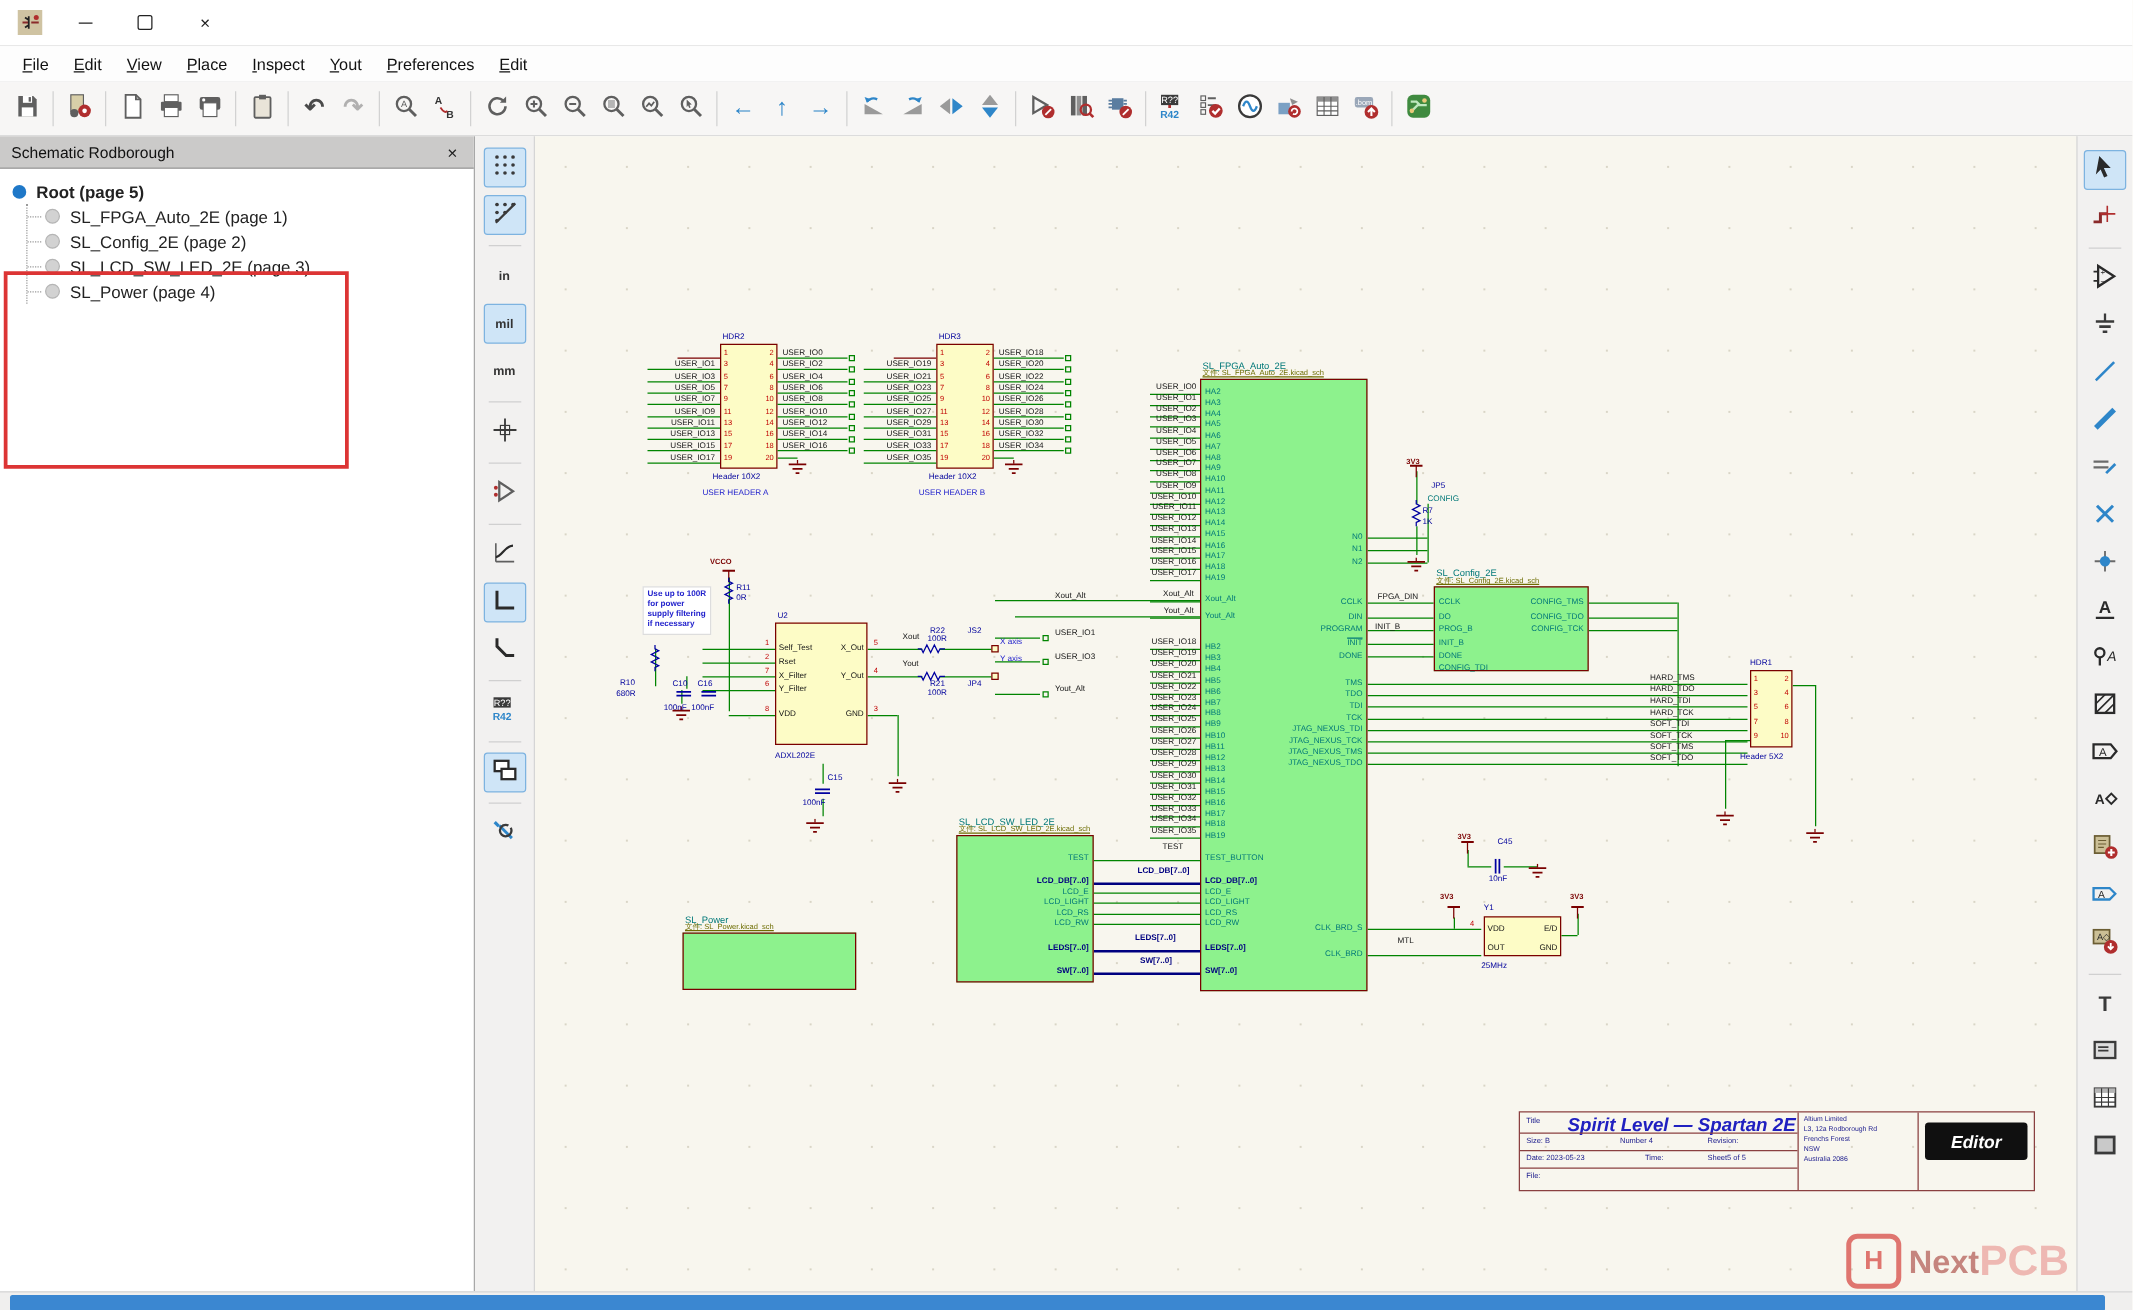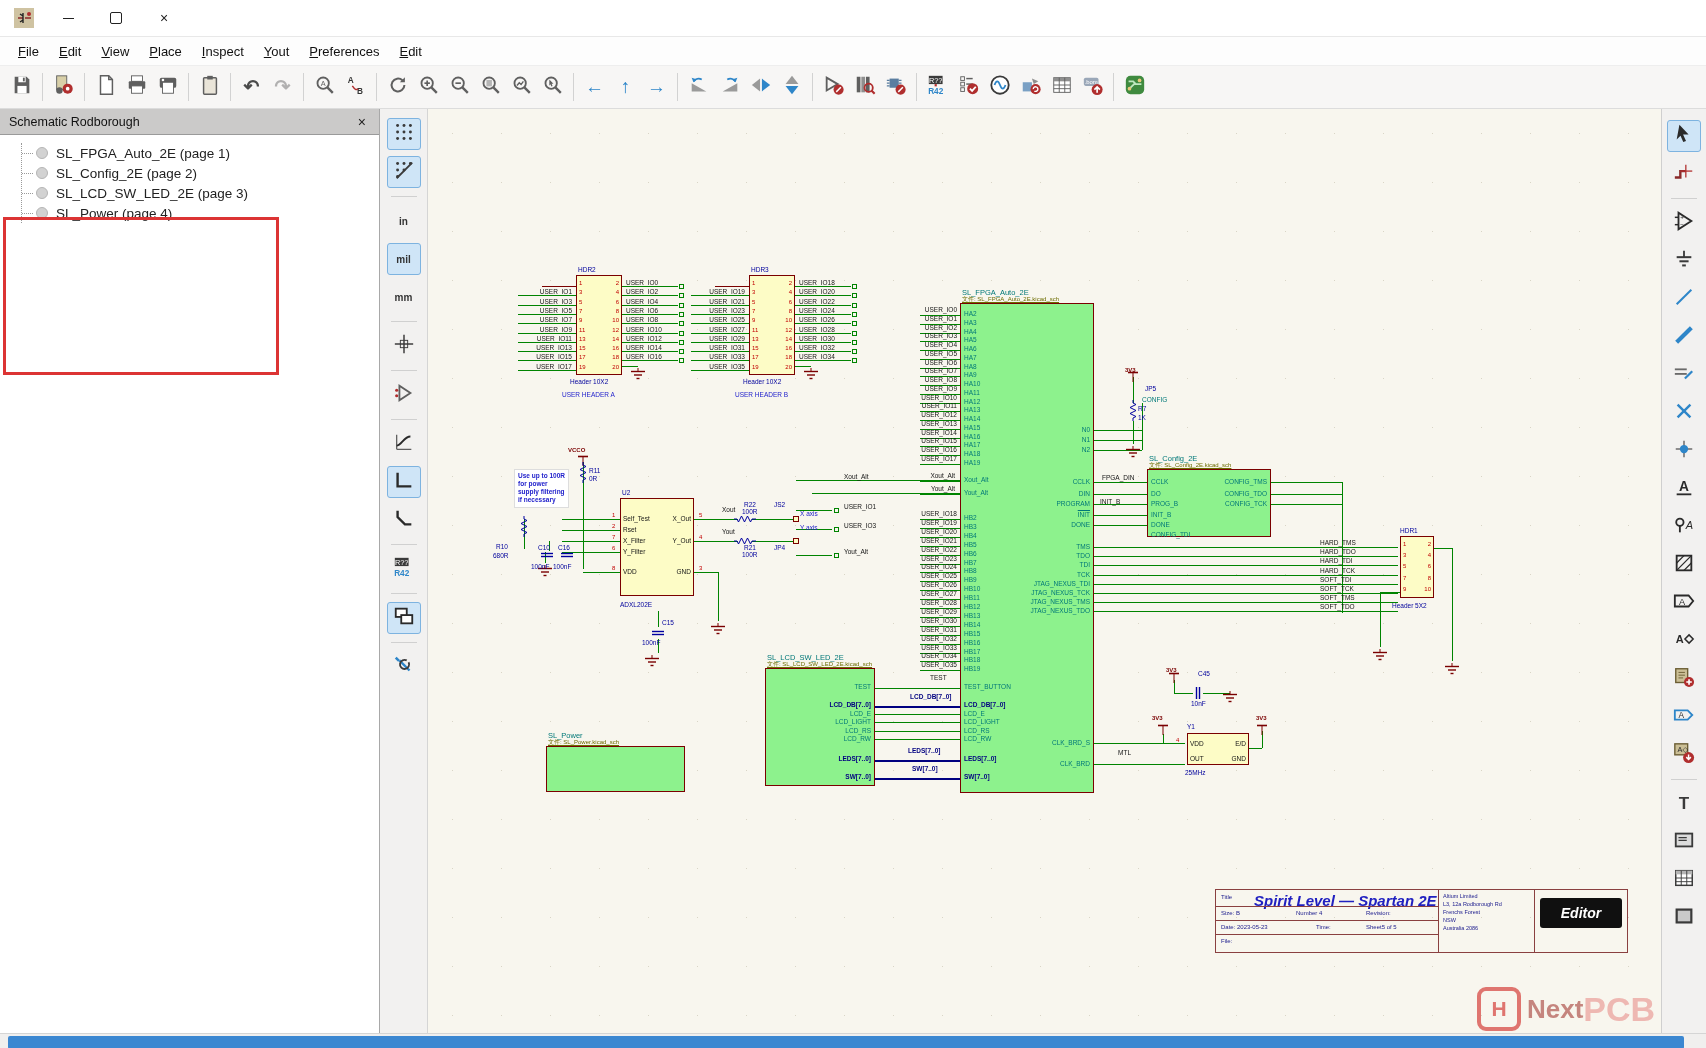--- a/index.html
+++ b/index.html
@@ -345,20 +345,24 @@
   </div>
 
 <div class="main">
   <div class="hpanel">
     <div class="hpanel-head">
       <span>Schematic Rodborough</span>
       <span class="sp"></span>
       <span class="hclose">×</span>
     </div>
     <div class="htree" id="htree">
+        <div class="trow root">
+          <span class="dot"></span>
+          <span>Root (page 5)</span>
+        </div>
         <div class="tchildren">
           <div class="trow child">
             <span class="tdash"></span>
             <span class="dot"></span>
             <span>SL_FPGA_Auto_2E (page 1)</span>
           </div>
           <div class="trow child">
             <span class="tdash"></span>
             <span class="dot"></span>
             <span>SL_Config_2E (page 2)</span>

